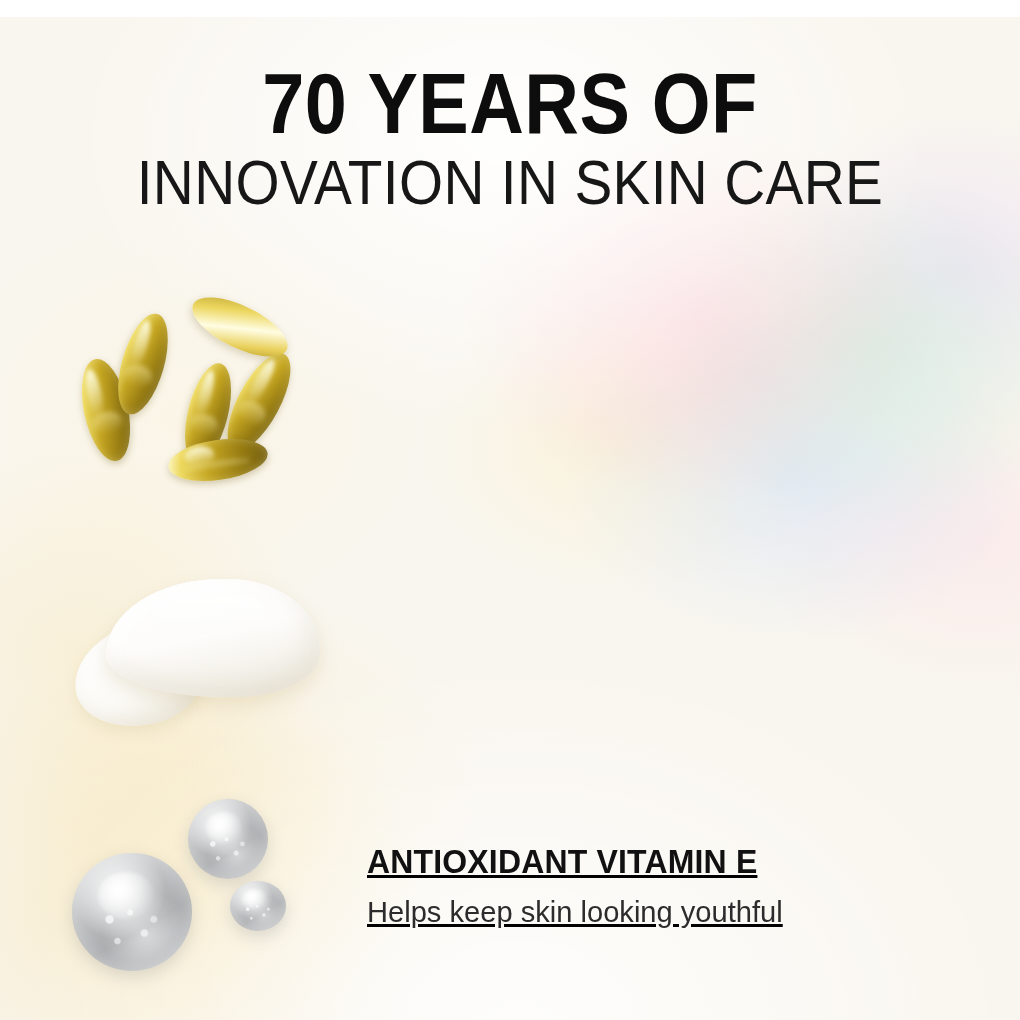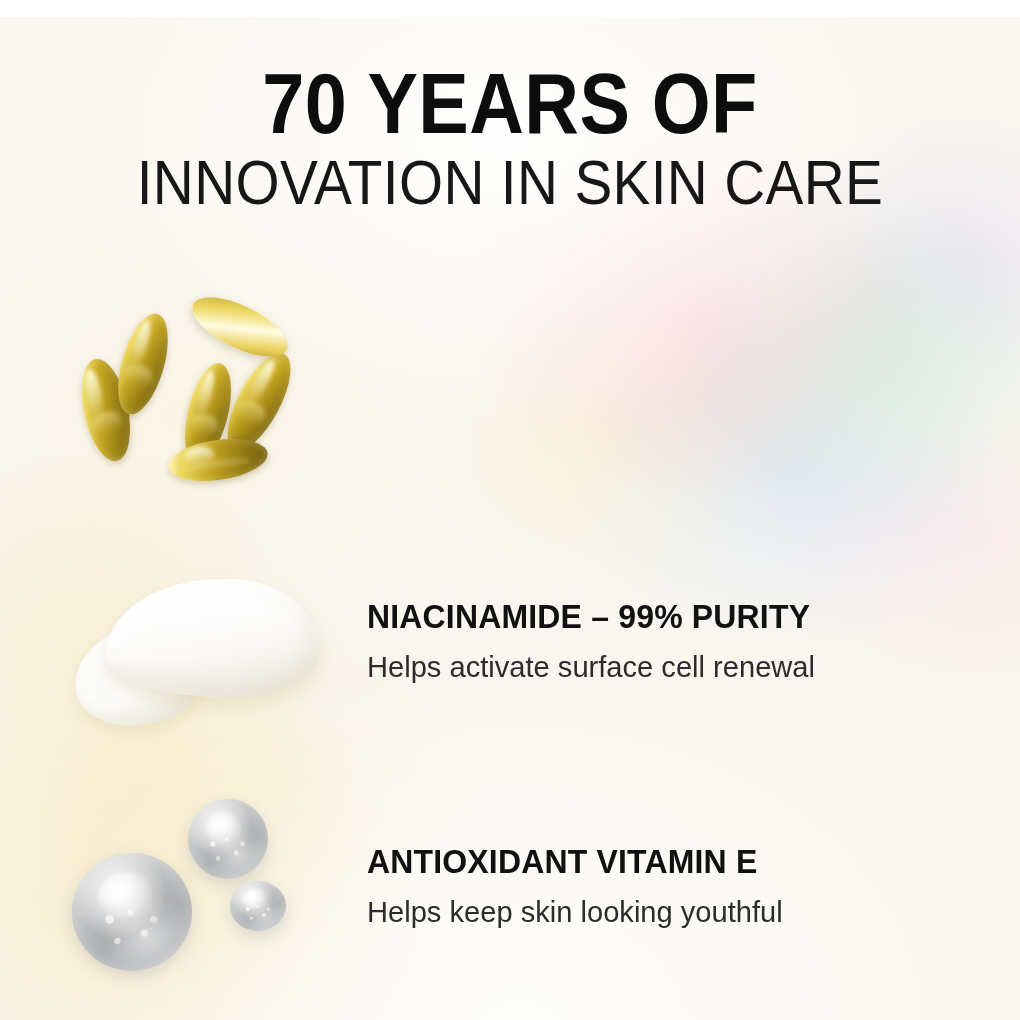--- a/index.html
+++ b/index.html
@@ -104,21 +104,21 @@
     font-size: 30px;
     font-weight: 400;
     line-height: 1.37;
     color: #2c2c2c;
     transform: scaleX(0.97);
     transform-origin: left top;
     margin: 10px 0 0 0;
   }
   #feature-collagen   { top: 303px; }
   #feature-niacinamide{ top: 580px; }
-  #feature-vitamine   { top: 825px; }
+  #feature-vitamine   { top: 825px; text-decoration: underline; }
 
   
   .visual {
     position: absolute;
     z-index: 4;
   }
 
   
   #visual-capsules { left: 70px; top: 275px; width: 250px; height: 195px; }
   .capsule {
@@ -285,24 +285,20 @@
     <div class="cap-bright"></div>
   </div>
 
 
   <div class="visual" id="visual-cream">
     <div class="cream-tail"></div>
     <div class="cream-blob"></div>
     <div class="cream-gloss"></div>
   </div>
 
-  <div class="feature" id="feature-niacinamide">
-    <p class="feature-title">NIACINAMIDE – 99% PURITY</p>
-    <p class="feature-desc">Helps activate surface cell renewal</p>
-  </div>
 
   <div class="visual" id="visual-droplets">
     <div class="droplet drop-large"></div>
     <div class="droplet drop-mid"></div>
     <div class="droplet drop-small"></div>
   </div>
 
   <div class="feature" id="feature-vitamine">
     <p class="feature-title">ANTIOXIDANT VITAMIN E</p>
     <p class="feature-desc">Helps keep skin looking youthful</p>

